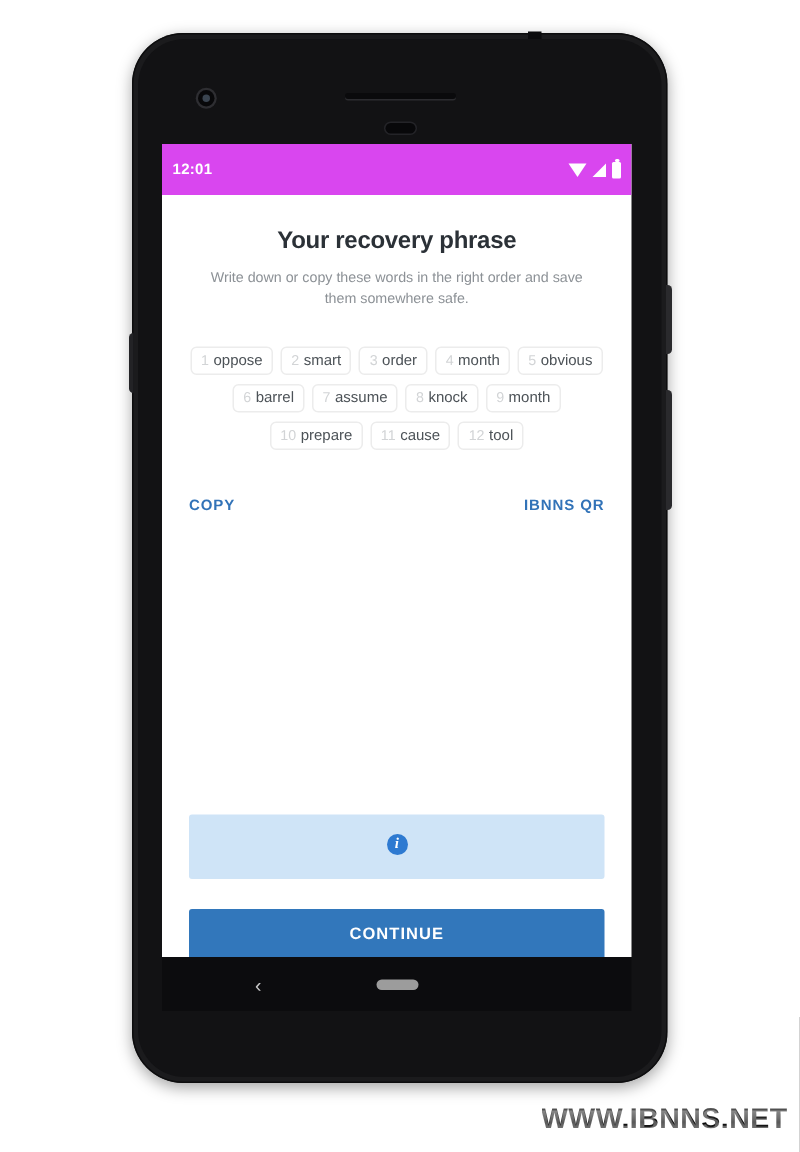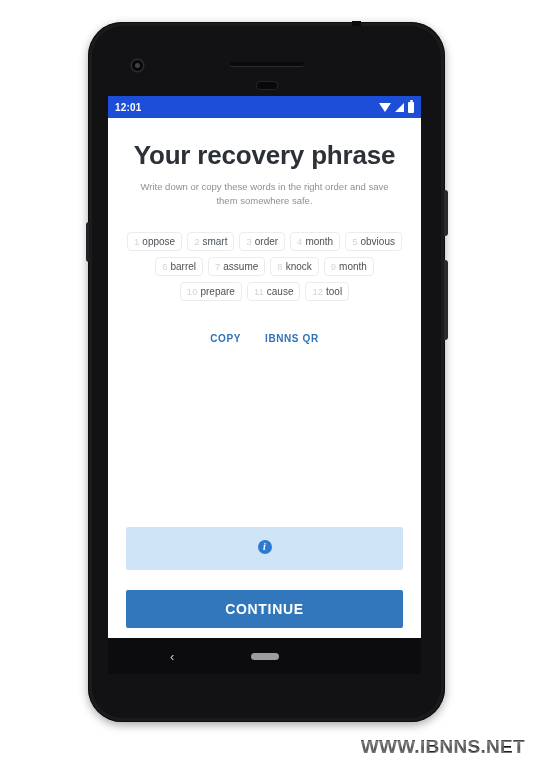--- a/index.html
+++ b/index.html
@@ -59,21 +59,21 @@
   .antenna-notch{
     position:absolute; right:84px; top:-1px; width:9px; height:5px; background:#0b0b0d;
   }
 
   
   .screen {
     position:absolute; left:20px; top:74px; width:313px; height:542px;
     background:#ffffff; overflow:hidden;
   }
   .statusbar {
-    height:22px; background:#1d4ed8; display:flex; align-items:center;
+    height:34px; background:#d946ef; display:flex; align-items:center;
     justify-content:space-between; padding:0 7px;
   }
   .status-time {
     color:#ffffff; font-size:10px; font-weight:bold; letter-spacing:.2px;
   }
   .status-icons { display:flex; align-items:center; gap:4px; }
   .ico-wifi{
     width:0;height:0;border-left:6px solid transparent;border-right:6px solid transparent;
     border-top:9px solid #ffffff;
   }
@@ -83,41 +83,41 @@
   .ico-battery{
     width:6px;height:11px;background:#ffffff;border-radius:1px;position:relative;
   }
   .ico-battery::before{
     content:"";position:absolute;left:1.5px;top:-2px;width:3px;height:2px;background:#fff;border-radius:1px;
   }
 
   .content { padding: 16px 18px 0; height:524px; display:flex; flex-direction:column; }
 
   .title {
-    text-align:center; font-size:26px; font-weight:bold; color:#2b3137;
+    text-align:center; font-size:16px; font-weight:bold; color:#2b3137;
     letter-spacing:-.2px; margin-top:6px;
   }
   .subtitle {
     text-align:center; font-size:9.5px; color:#8c9196; line-height:1.45;
     margin-top:9px; padding:0 4px;
   }
 
   .words { margin-top:24px; }
   .word-row {
     display:flex; justify-content:center; flex-wrap:nowrap; gap:5px; margin-bottom:6px;
   }
   .chip {
     border:1px solid #ececec; border-radius:4px; background:#fff;
     padding:3px 6px; font-size:10px; color:#4c5257; white-space:nowrap;
     display:flex; align-items:baseline; gap:3px;
   }
   .chip .idx { color:#d2d4d6; font-size:9.5px; }
 
   .actions {
-    display:flex; justify-content:center; gap:24px; margin-top:26px;
+    display:flex; justify-content:space-between; gap:24px; margin-top:26px;
   }
   .action-btn {
     color:#3273b8; font-size:10px; font-weight:bold; letter-spacing:.6px;
     background:none; border:none; cursor:pointer; font-family:"Liberation Sans", sans-serif;
   }
 
   .spacer { flex:1 1 auto; }
 
   .info-banner {
     background:#cfe4f7; border-radius:2px; padding:9px 14px 11px;
@@ -126,21 +126,21 @@
   .info-icon {
     width:14px;height:14px;border-radius:50%;background:#2e7ad1;color:#fff;
     font-size:10px;font-weight:bold;font-style:italic;line-height:14px;
     display:inline-block;text-align:center;margin-bottom:5px;
     font-family:"Liberation Serif", serif;
   }
   .info-text { font-size:9.5px; color:#6d7378; line-height:1.45; }
 
   .continue-btn {
     width:100%; background:#3277bb; color:#ffffff; border:none;
-    padding:11px 0; font-size:14px; font-weight:bold; letter-spacing:.7px;
+    padding:11px 0; font-size:11px; font-weight:bold; letter-spacing:.7px;
     border-radius:2px; cursor:pointer; margin-bottom:14px;
     font-family:"Liberation Sans", sans-serif;
   }
 
   
   .navbar {
     position:absolute; left:20px; top:616px; width:313px; height:36px;
     background:#0c0c0e; display:flex; align-items:center;
   }
   .nav-back {

